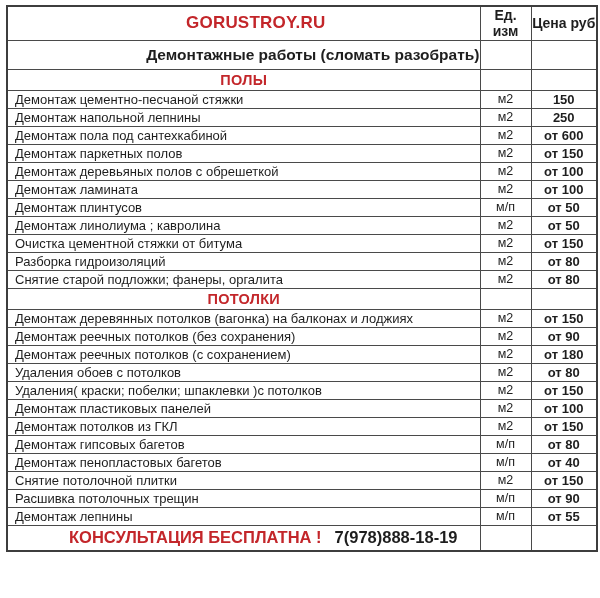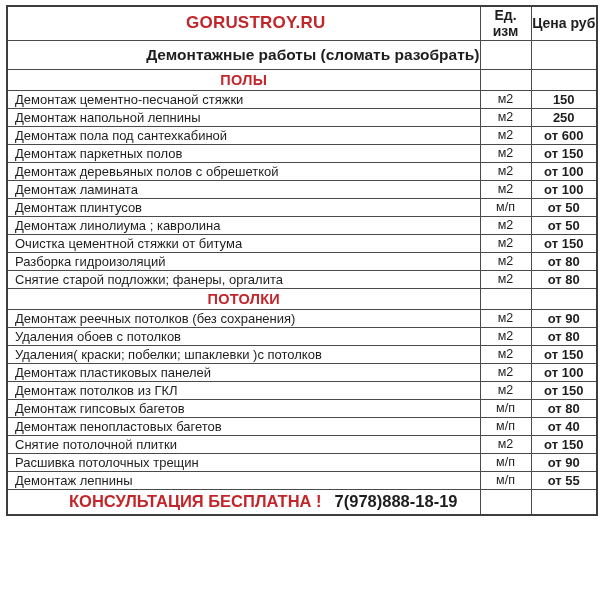--- a/index.html
+++ b/index.html
@@ -167,23 +167,33 @@
           <td class="service-cell">Снятие старой подложки; фанеры, оргалита</td>
           <td class="unit-cell">м2</td>
           <td class="price-cell">от 80</td>
         </tr>
         <tr class="section-row">
           <td class="section-cell">ПОТОЛКИ</td>
           <td class=""></td>
           <td class=""></td>
         </tr>
         <tr class="data-row">
+          <td class="service-cell">Демонтаж деревянных потолков (вагонка) на балконах и лоджиях</td>
+          <td class="unit-cell">м2</td>
+          <td class="price-cell">от 150</td>
+        </tr>
+        <tr class="data-row">
           <td class="service-cell">Демонтаж реечных потолков (без сохранения)</td>
           <td class="unit-cell">м2</td>
           <td class="price-cell">от 90</td>
+        </tr>
+        <tr class="data-row">
+          <td class="service-cell">Демонтаж реечных потолков (с сохранением)</td>
+          <td class="unit-cell">м2</td>
+          <td class="price-cell">от 180</td>
         </tr>
         <tr class="data-row">
           <td class="service-cell">Удаления обоев с потолков</td>
           <td class="unit-cell">м2</td>
           <td class="price-cell">от 80</td>
         </tr>
         <tr class="data-row">
           <td class="service-cell">Удаления( краски; побелки; шпаклевки )с потолков</td>
           <td class="unit-cell">м2</td>
           <td class="price-cell">от 150</td>

